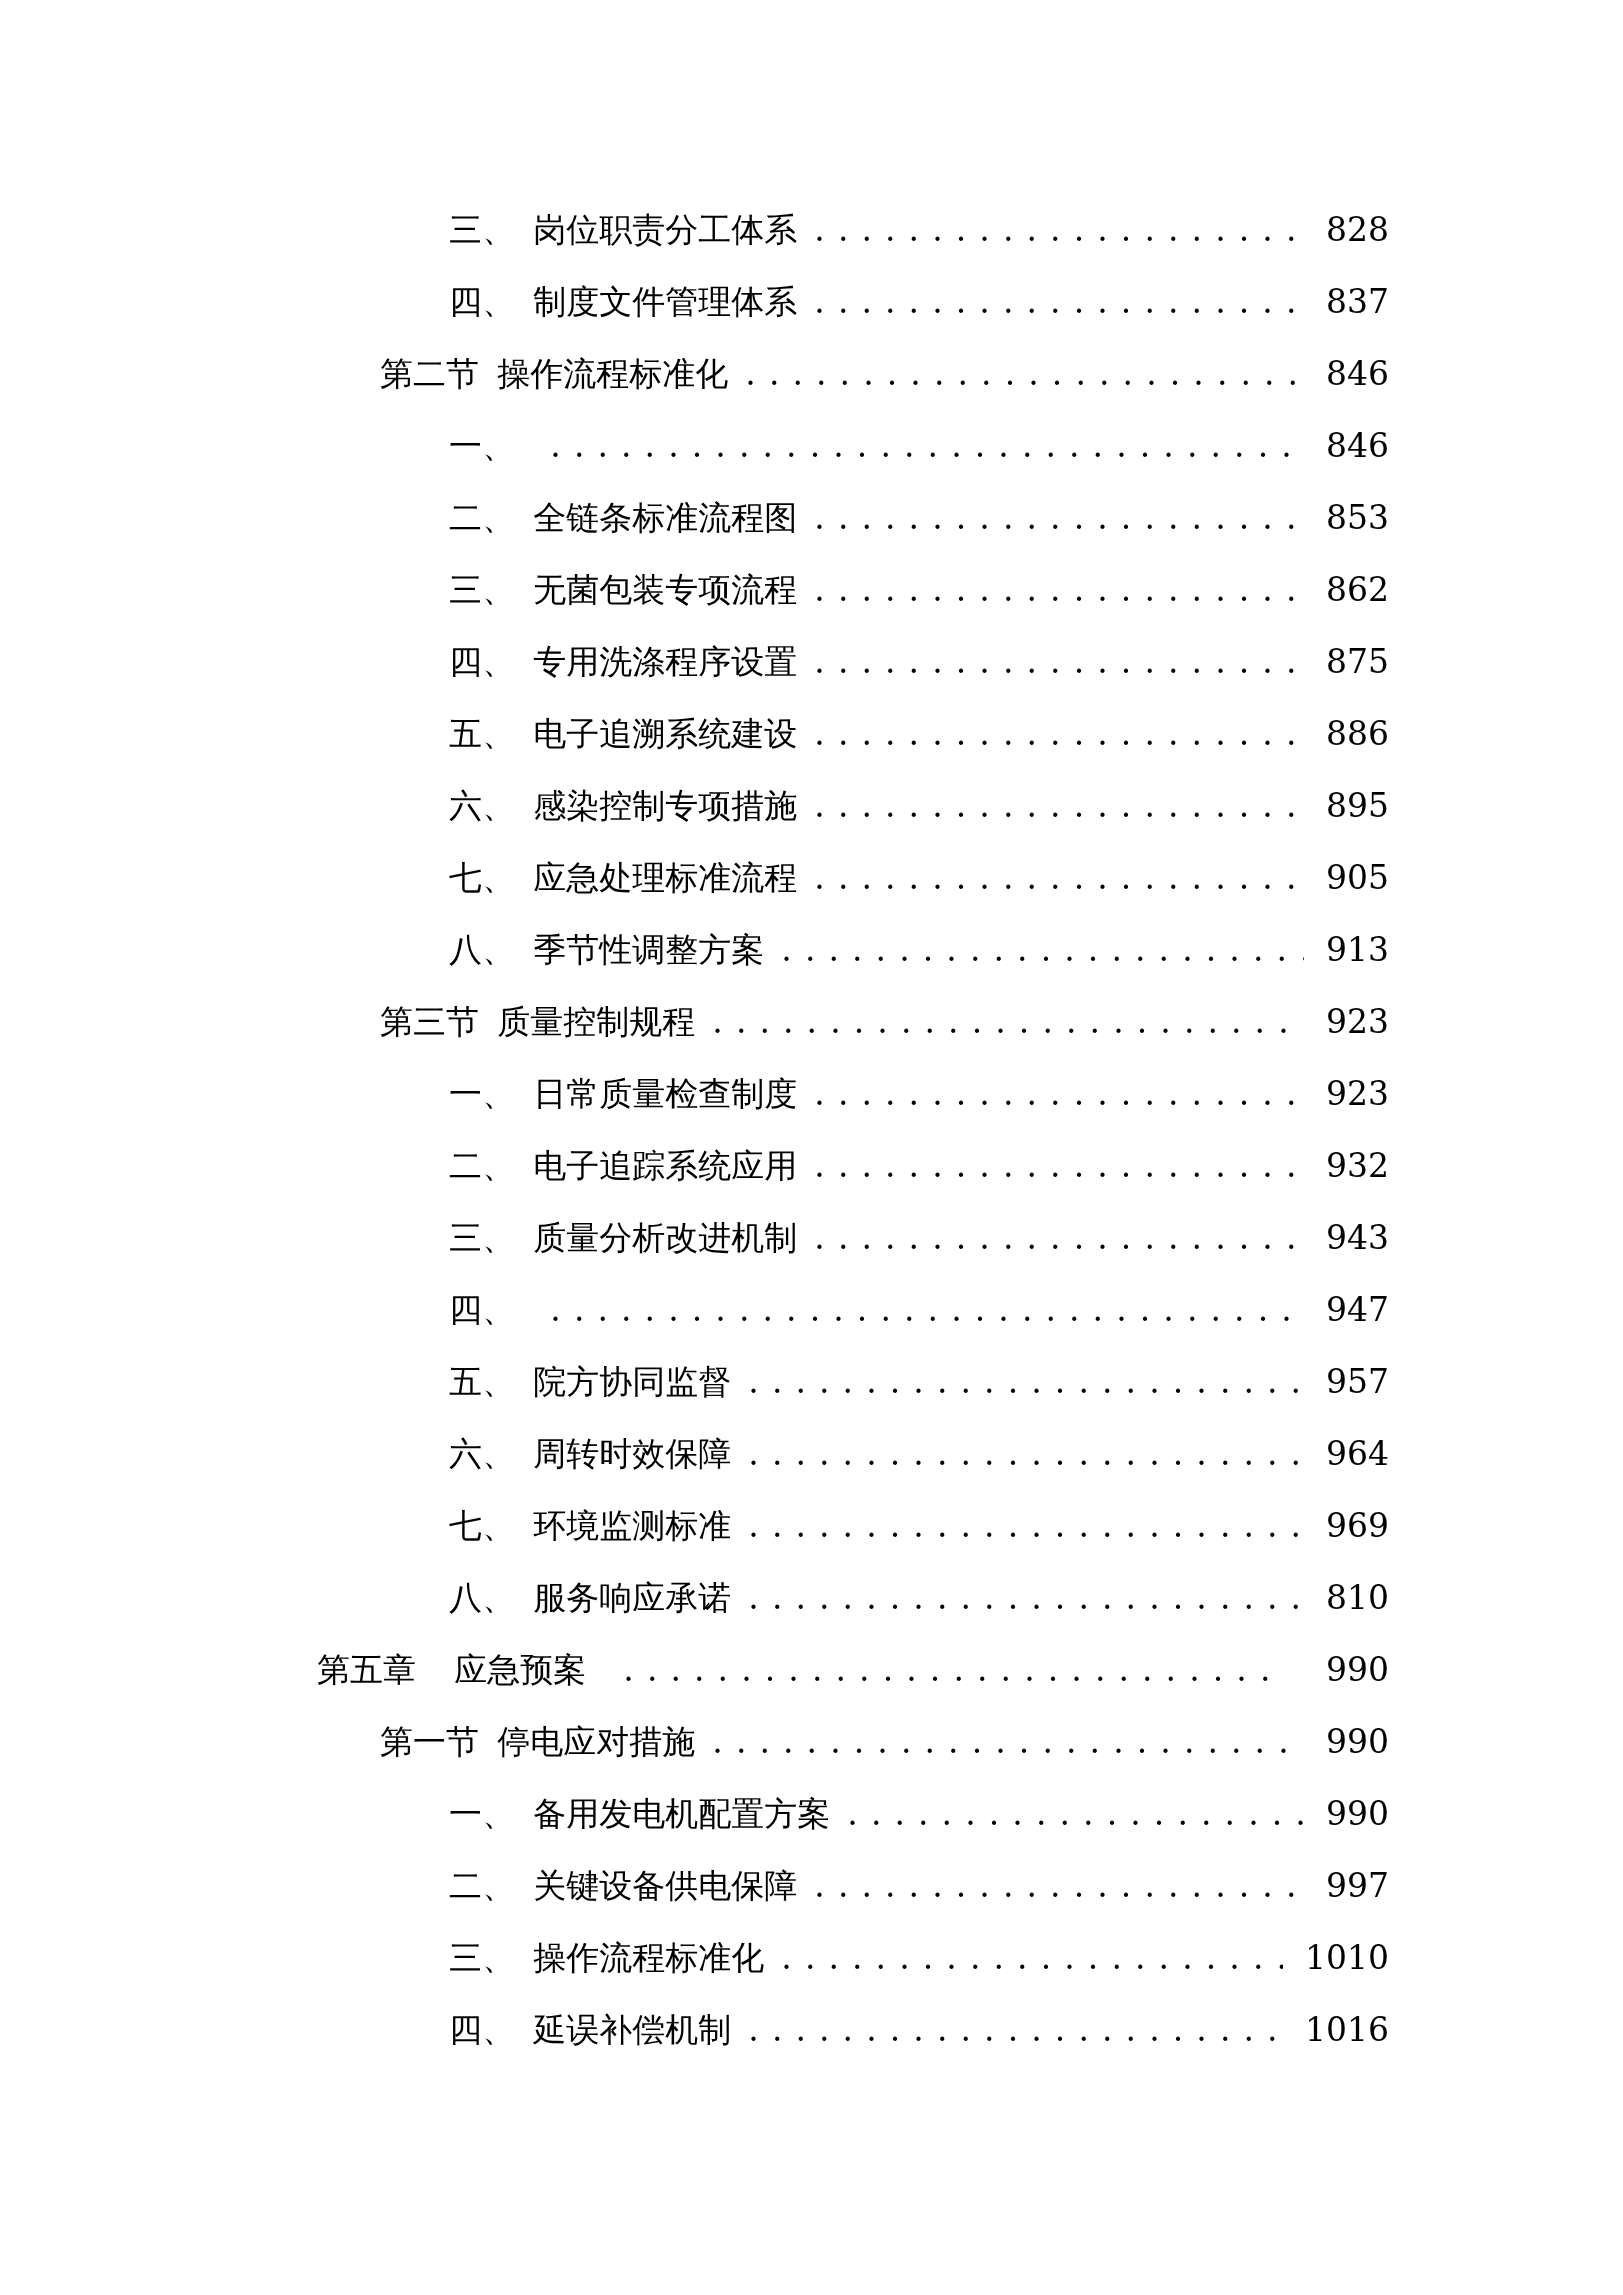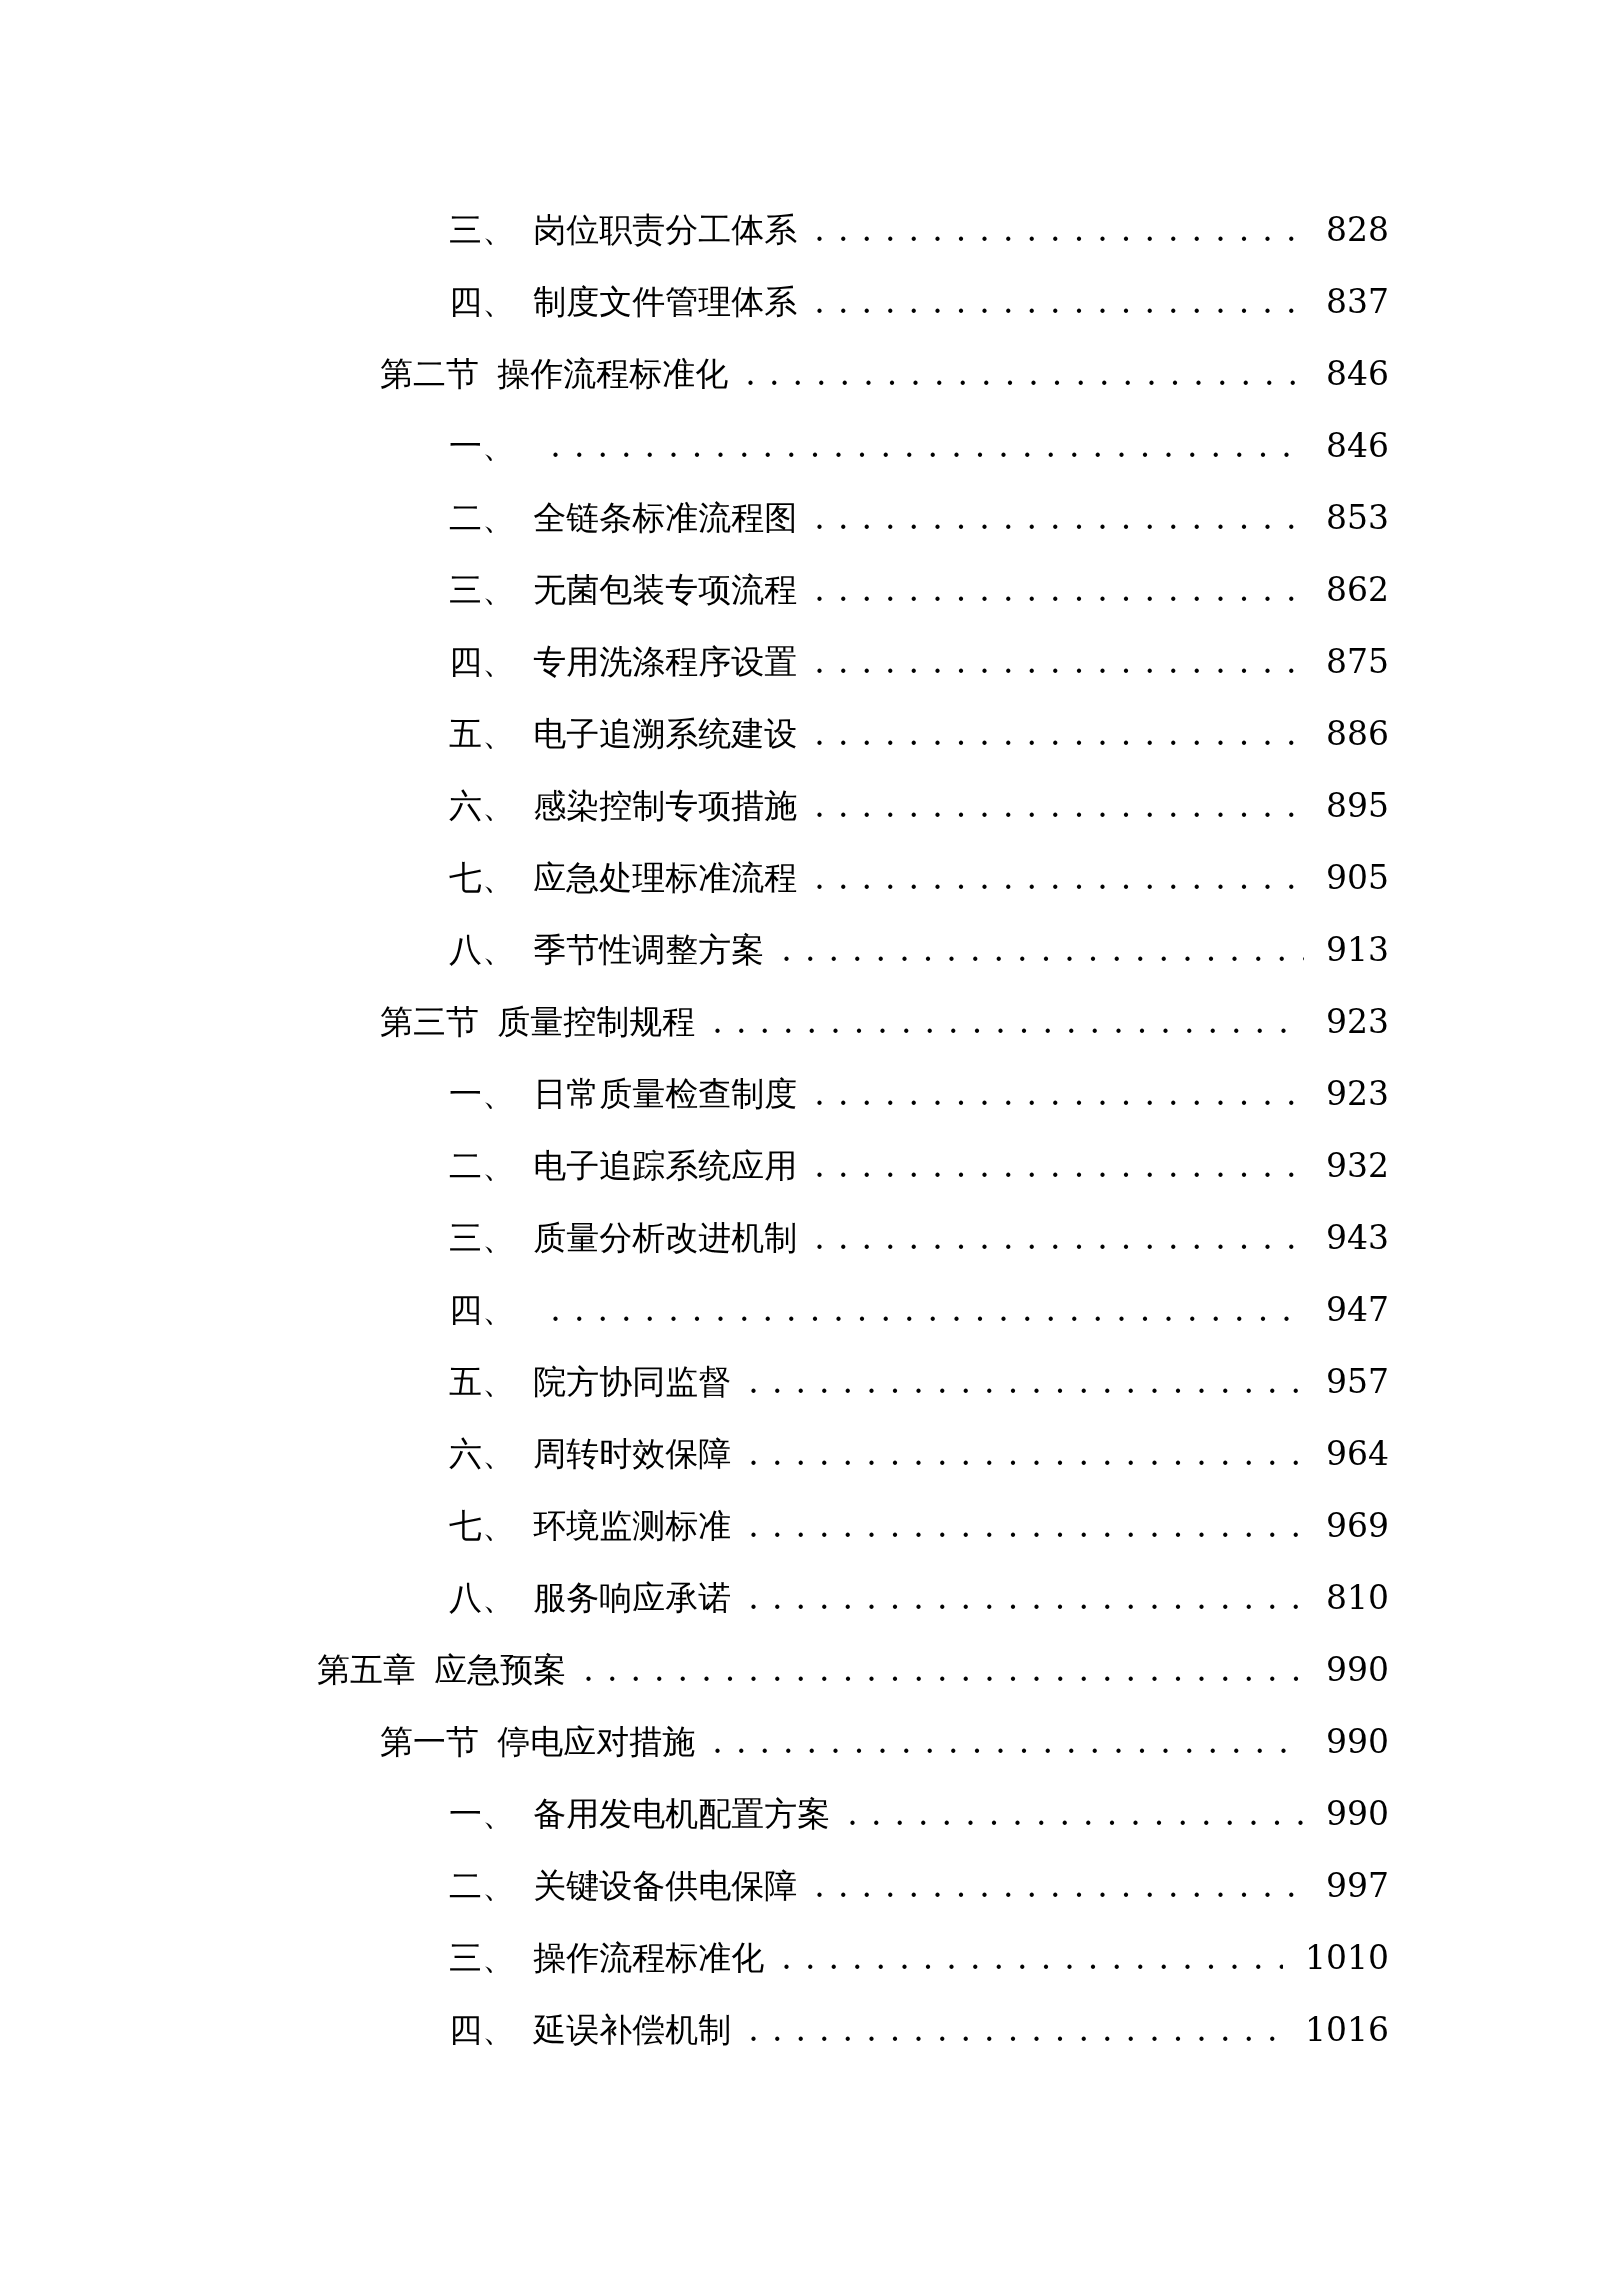--- a/index.html
+++ b/index.html
@@ -21,21 +21,21 @@
     color: #000000;
   }
   .toc-row {
     display: flex;
     align-items: baseline;
     line-height: 72px;
     height: 72px;
     box-sizing: border-box;
     padding-right: 234px;
   }
-  .level-chapter { padding-left: 317px; }
+  .level-chapter { padding-left: 317px; gap: 20px; }
   .level-section { padding-left: 380px; }
   .level-item    { padding-left: 449px; }
   .toc-label {
     white-space: pre;
     margin-right: 18.3px;
     flex: 0 0 auto;
   }
   .toc-title {
     white-space: nowrap;
     flex: 0 0 auto;

